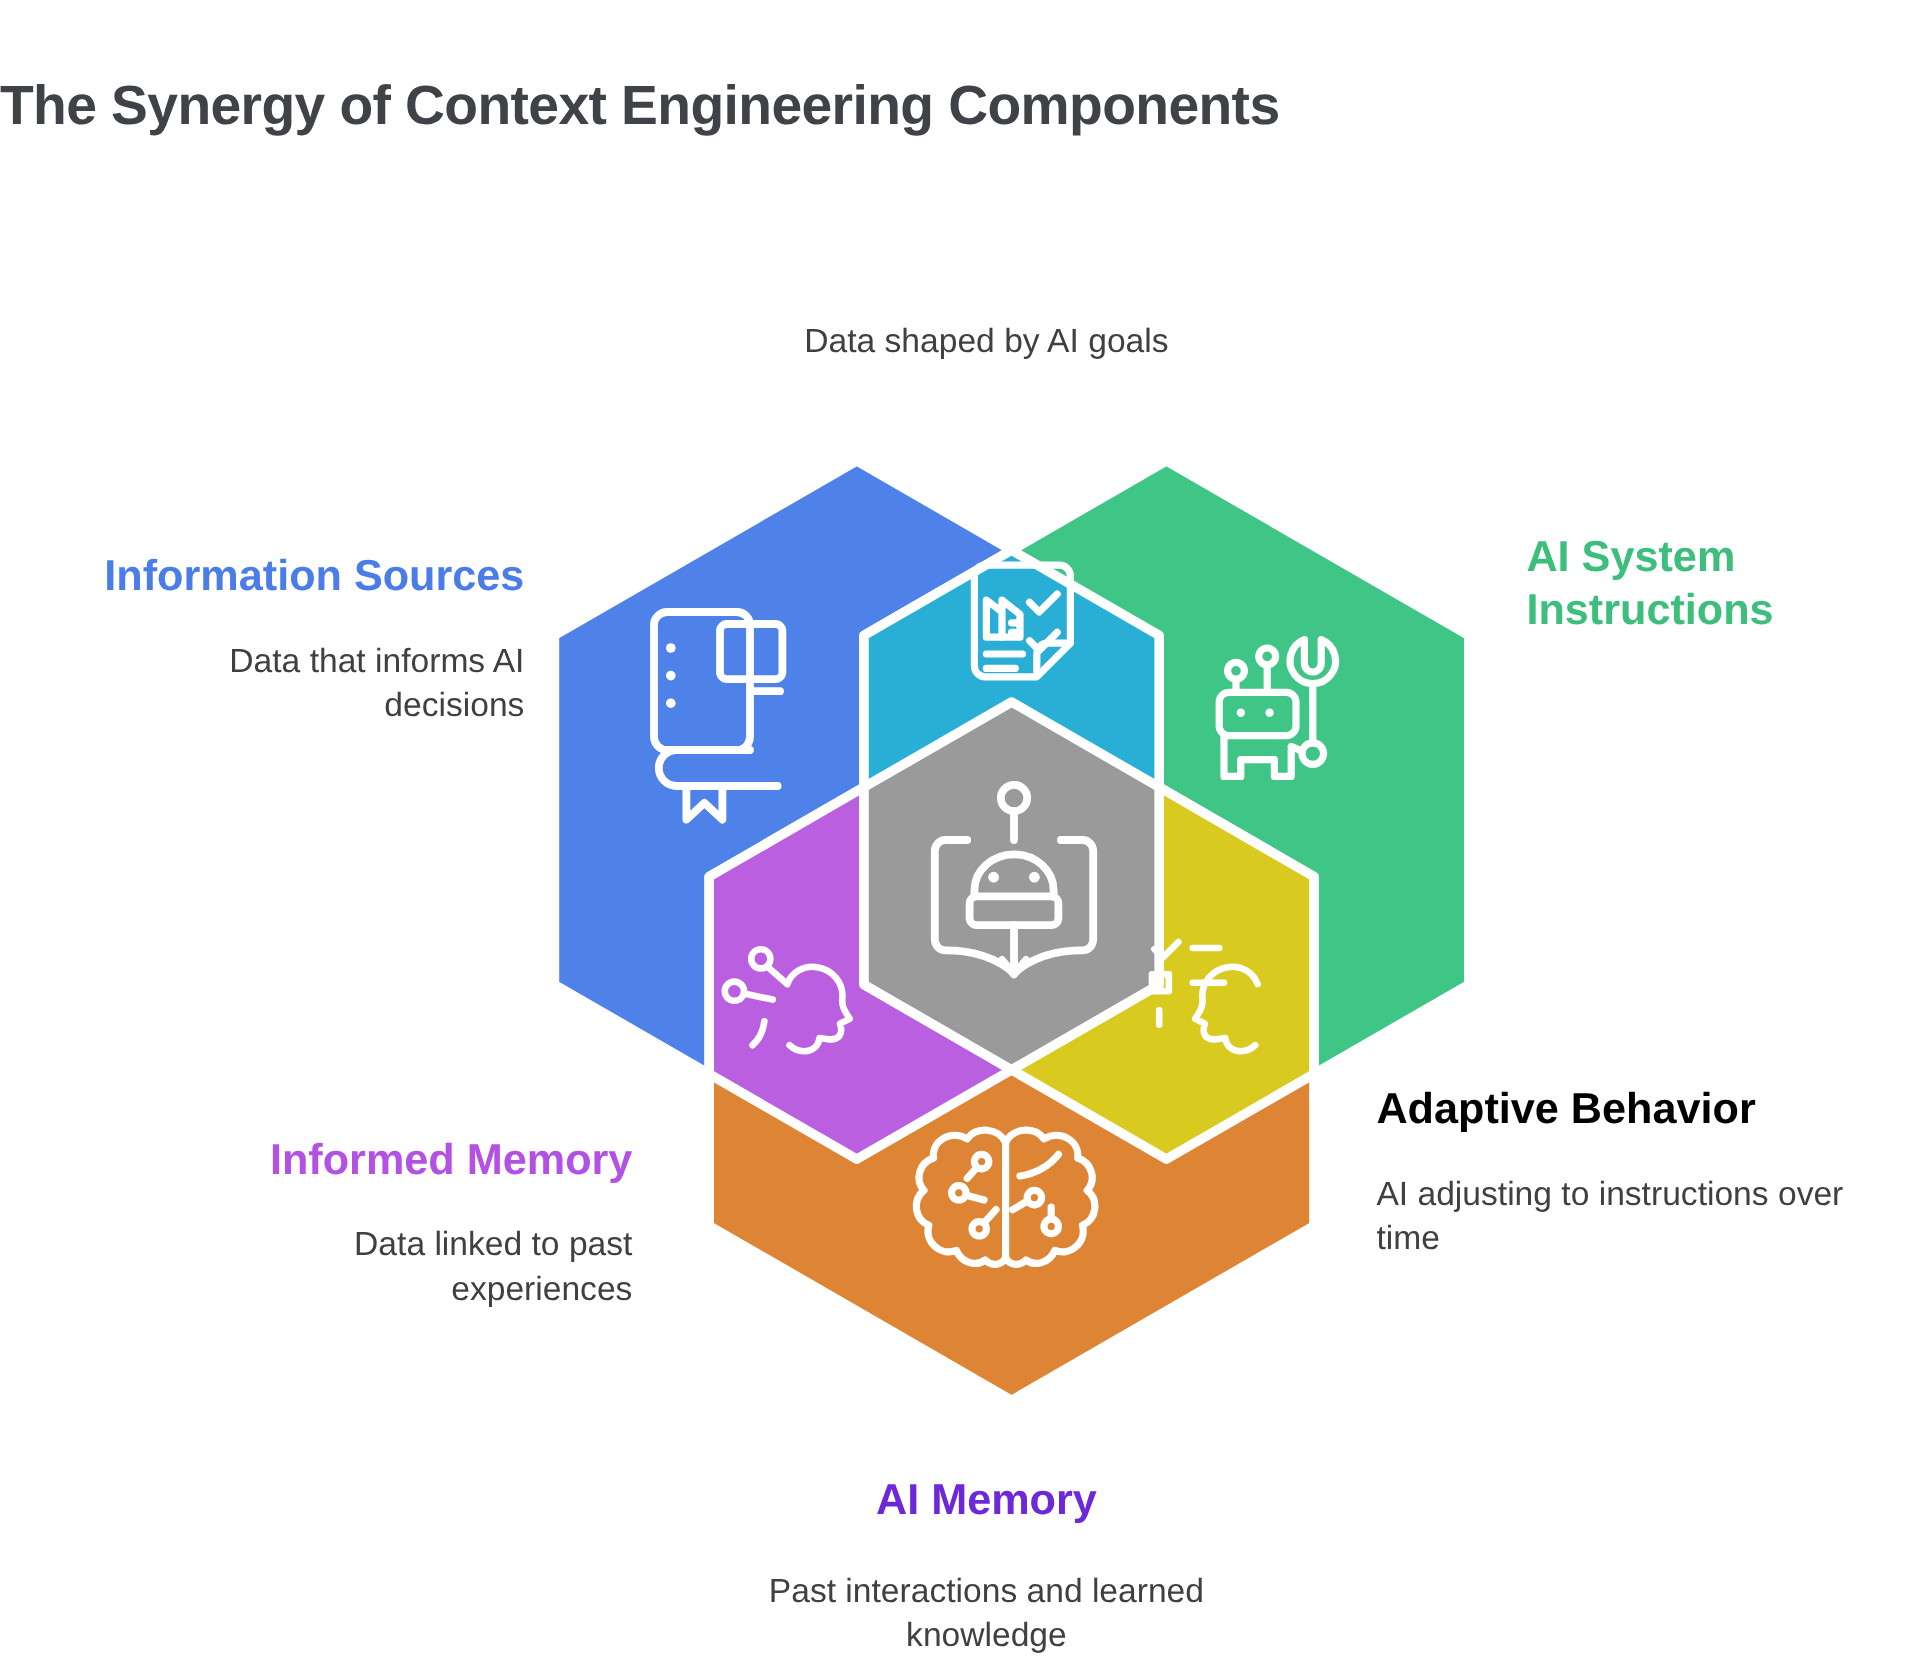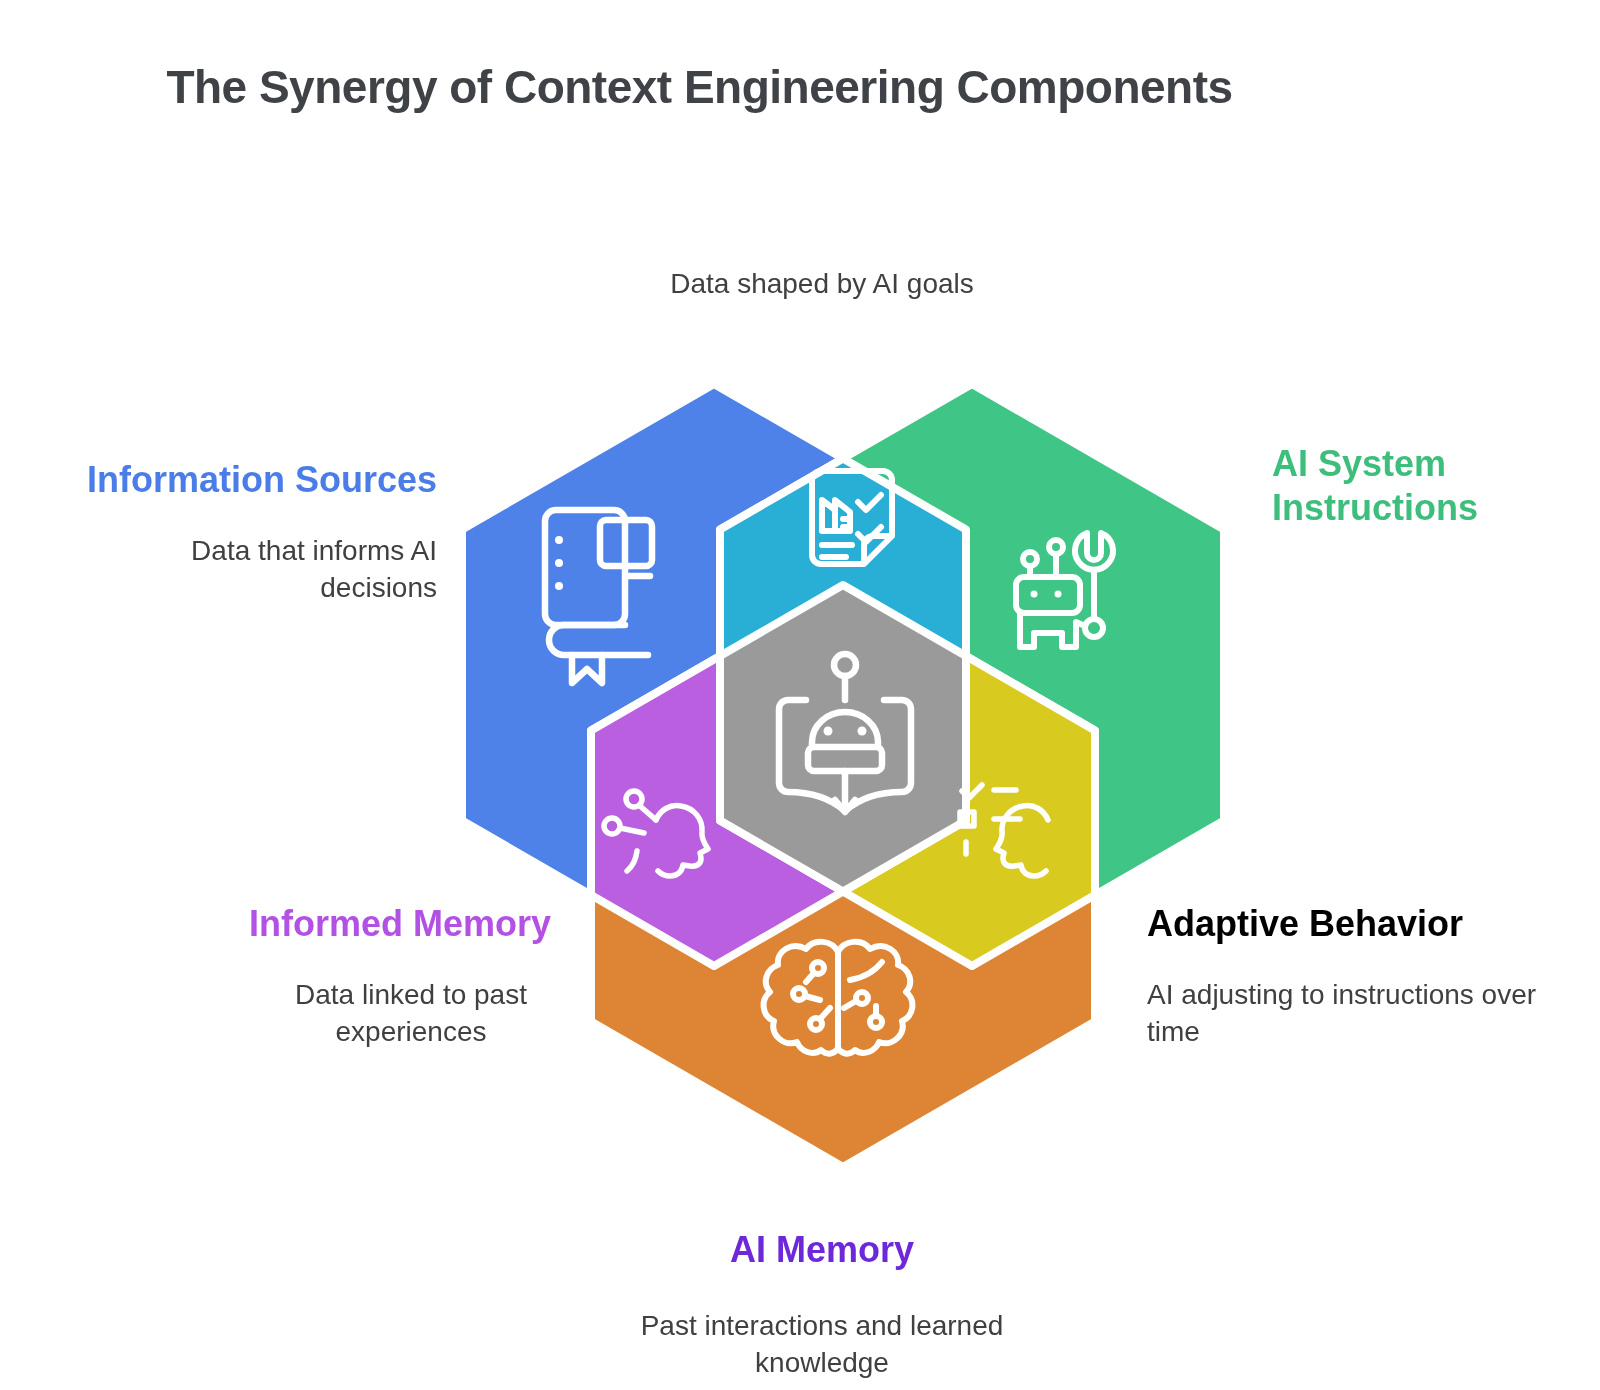--- a/index.html
+++ b/index.html
@@ -1,35 +1,35 @@
 <!DOCTYPE html>
 <html><head>
 <meta charset="utf-8">
 <style>
   html,body{margin:0;padding:0;}
   body{
     width:1600px;height:1390px;position:relative;overflow:hidden;
     background:#ffffff;font-family:"Liberation Sans", sans-serif;
   }
   .page-title{
-    position:absolute;top:60px;left:0;width:1399px;text-align:center;
+    position:absolute;top:60px;left:0;width:1399px;
     font-size:46px;font-weight:bold;color:#3F4347;letter-spacing:-0.5px;
   }
   .label-block{position:absolute;}
   .label-block h2{margin:0;font-size:36px;font-weight:bold;line-height:44px;}
   .label-block p{margin:30px 0 0;font-size:28px;line-height:37px;color:#404040;}
   .align-right{text-align:right;}
   .align-center{text-align:center;}
   #guided-block{left:472px;top:235px;width:700px;}
   #sources-block{left:0;top:458px;width:405px;margin-left:32px;}
   #sources-block p{max-width:300px;margin-left:auto;}
   #instructions-block{left:1272px;top:442px;width:330px;}
   #instructions-block p{max-width:300px;}
-  #informed-block{left:0;top:902px;width:527px;padding-left:24px;}
-  #informed-block p{max-width:280px;margin-left:auto;text-align:center;}
+  #informed-block{left:0;top:944px;width:527px;}
+  #informed-block p{max-width:280px;margin-left:auto;}
   #adaptive-block{left:1147px;top:902px;width:440px;}
   #adaptive-block p{max-width:400px;}
   #memory-block{left:472px;top:1228px;width:700px;}
   #memory-block p{max-width:440px;margin-left:auto;margin-right:auto;margin-top:35px;}
   .c-cyan{color:#29ABE2;}
   .c-blue{color:#4A7DE8;}
   .c-green{color:#3DBE7C;}
   .c-purple{color:#B351E4;}
   .c-yellow{color:#000000;}
   .c-orange{color:#6d28d9;}

